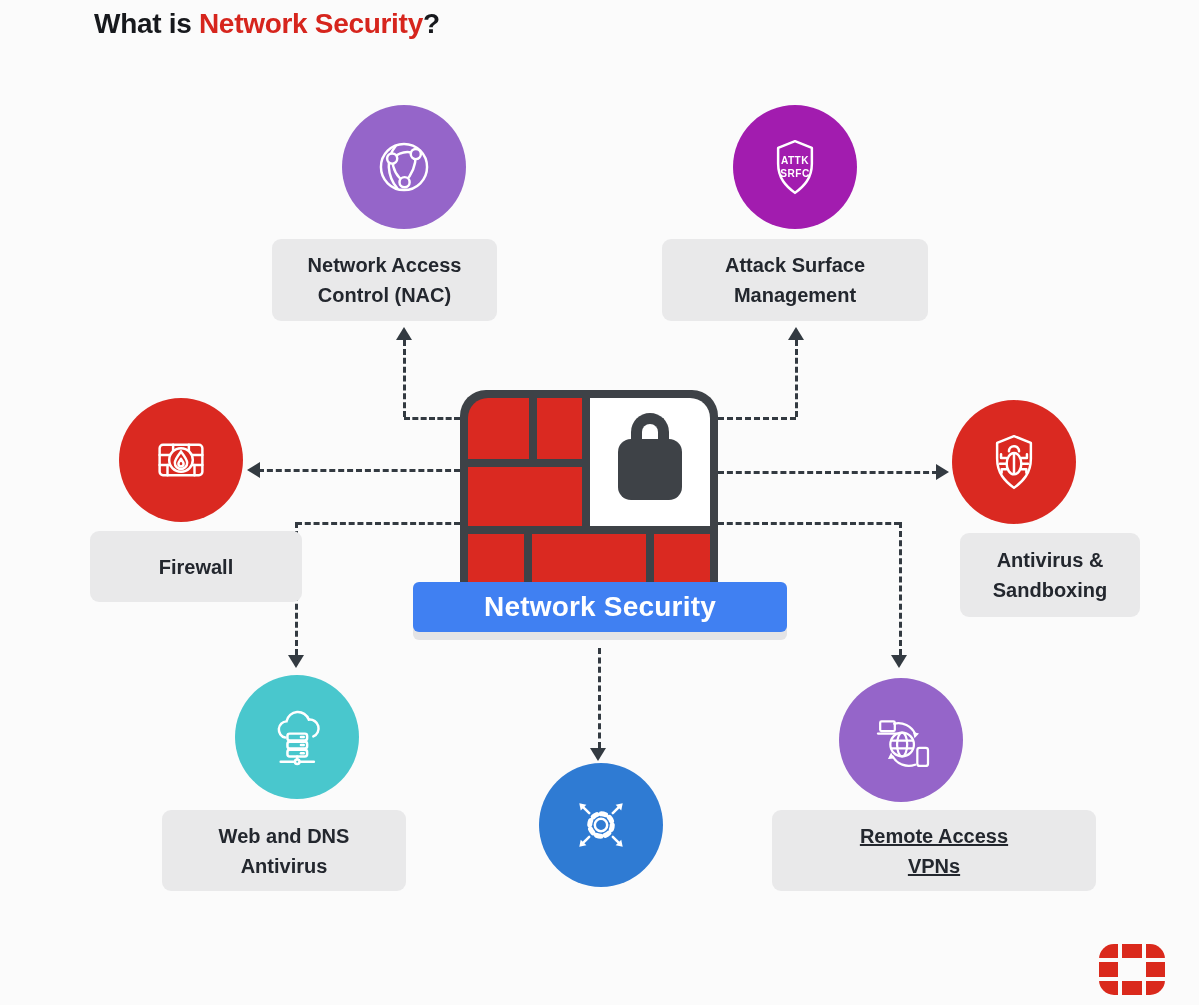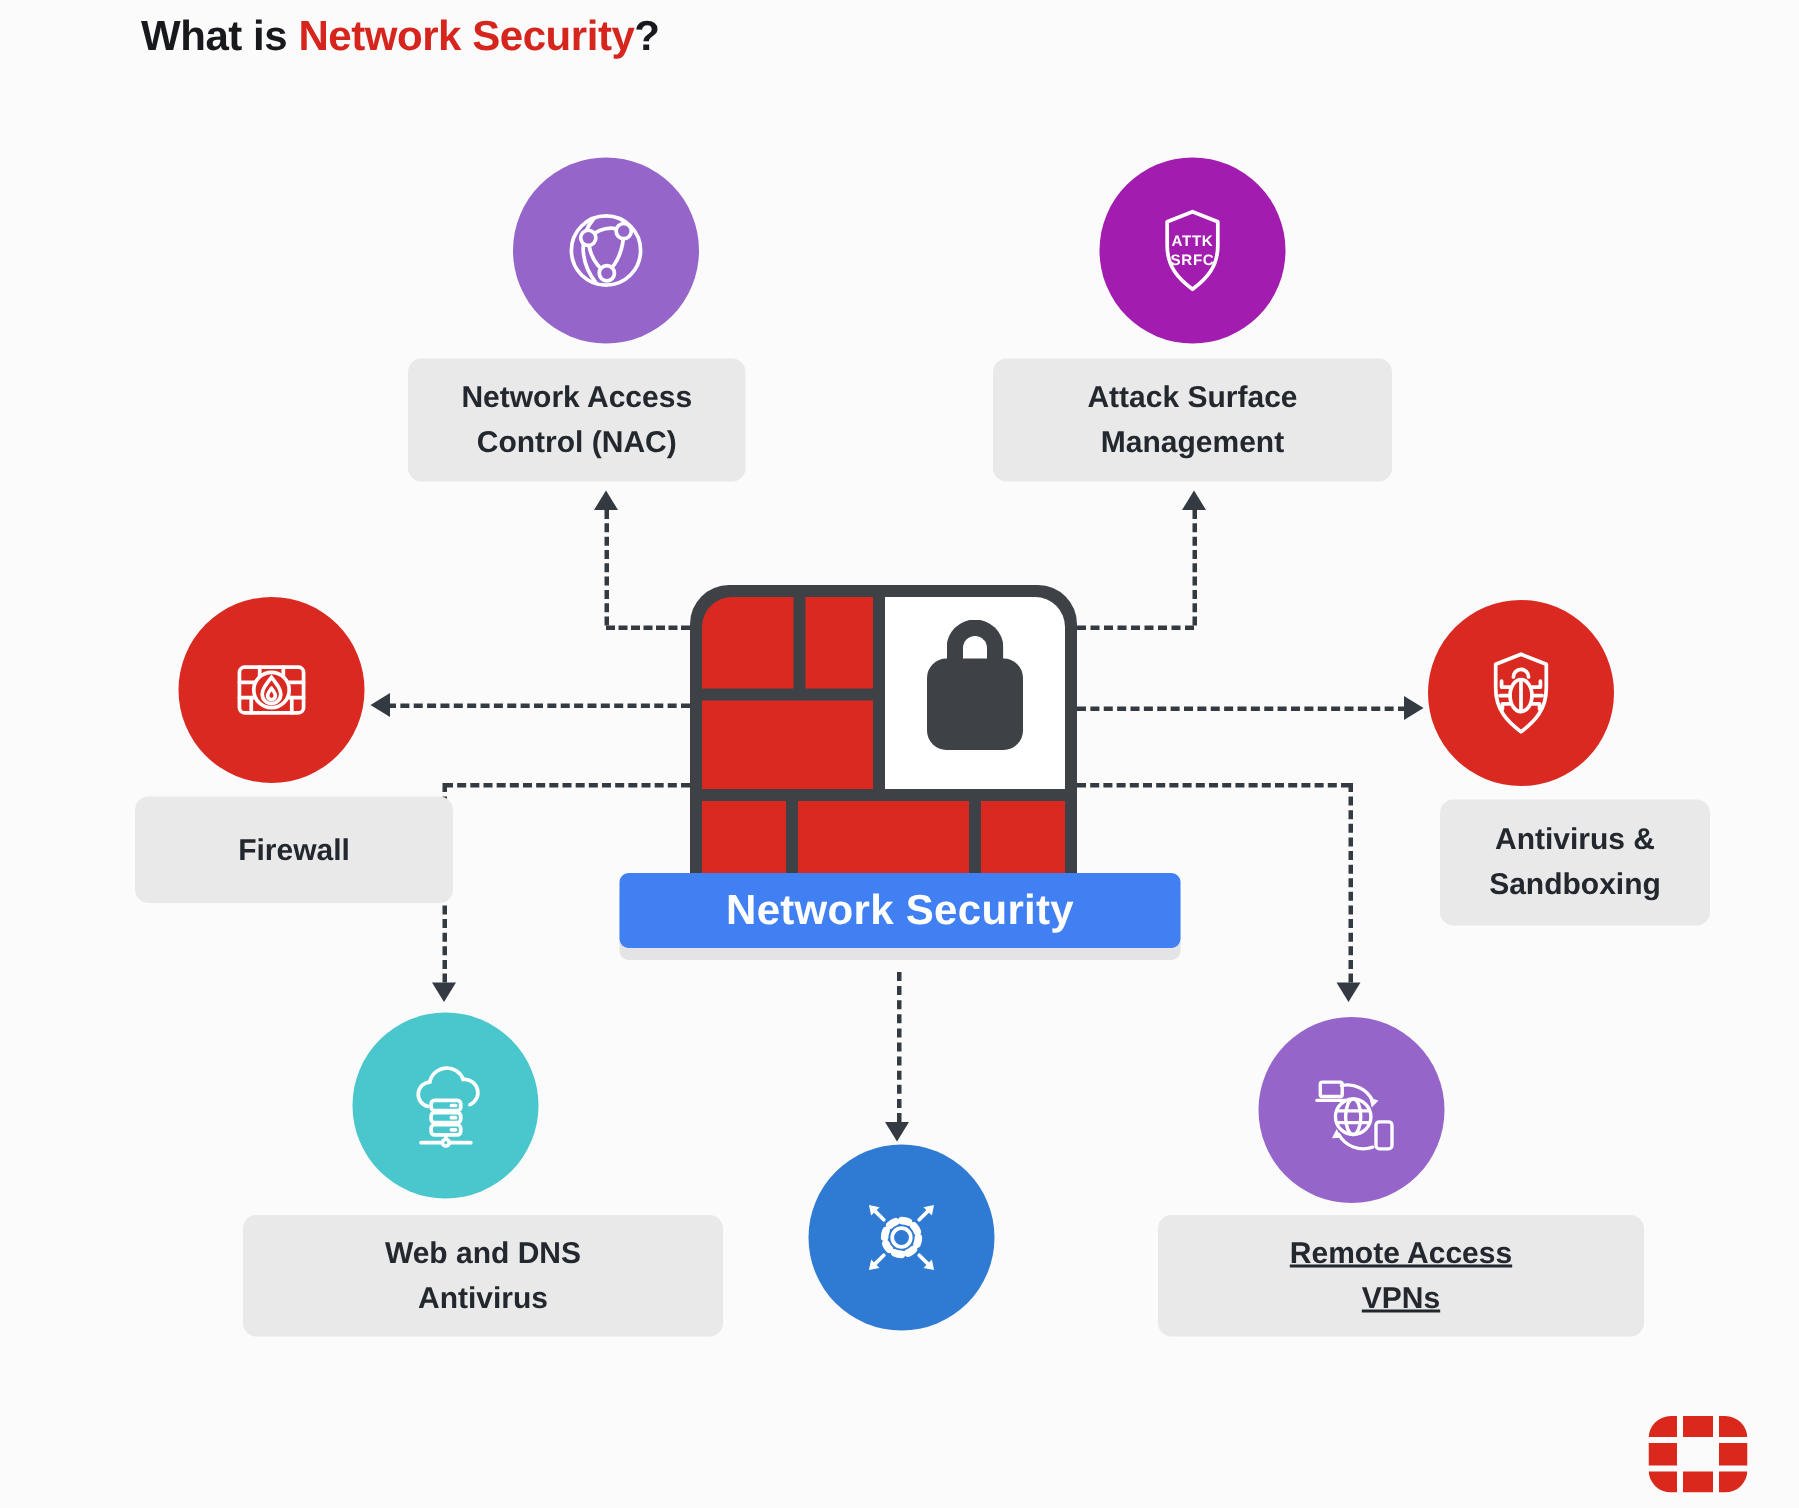--- a/index.html
+++ b/index.html
@@ -203,21 +203,21 @@
       <rect x="23.5" y="36.2" width="17.5" height="6" rx="2" fill="#49c7cd"></rect>
       <rect x="23.5" y="43.4" width="17.5" height="6" rx="2" fill="#49c7cd"></rect>
       <line x1="35.5" y1="32" x2="38" y2="32"></line>
       <line x1="35.5" y1="39.2" x2="38" y2="39.2"></line>
       <line x1="35.5" y1="46.4" x2="38" y2="46.4"></line>
       <line x1="32.2" y1="49.4" x2="32.2" y2="54"></line>
       <line x1="17.5" y1="54" x2="47" y2="54"></line>
       <circle cx="32.2" cy="54" r="2" fill="#49c7cd"></circle>
     </svg>
   </div>
-  <div class="label-box" style="left:162px;top:810px;width:320px;height:81px;">
+  <div class="label-box" style="left:162px;top:810px;width:244px;height:81px;">
     <div>Web and DNS</div>
     <div>Antivirus</div>
   </div>
 
   <div class="node-circle" style="left:539px;top:763px;background:#2f7bd3;">
     <svg viewBox="0 0 64 64" width="72" height="72" fill="none" stroke="#ffffff" stroke-width="2.2" stroke-linecap="round">
       <circle cx="32" cy="32" r="5.5"></circle>
       <circle cx="32" cy="32" r="10" stroke-width="4.5" stroke-dasharray="3.9 3.95"></circle>
       <g>
         <line x1="21.5" y1="21.5" x2="15" y2="15"></line>

